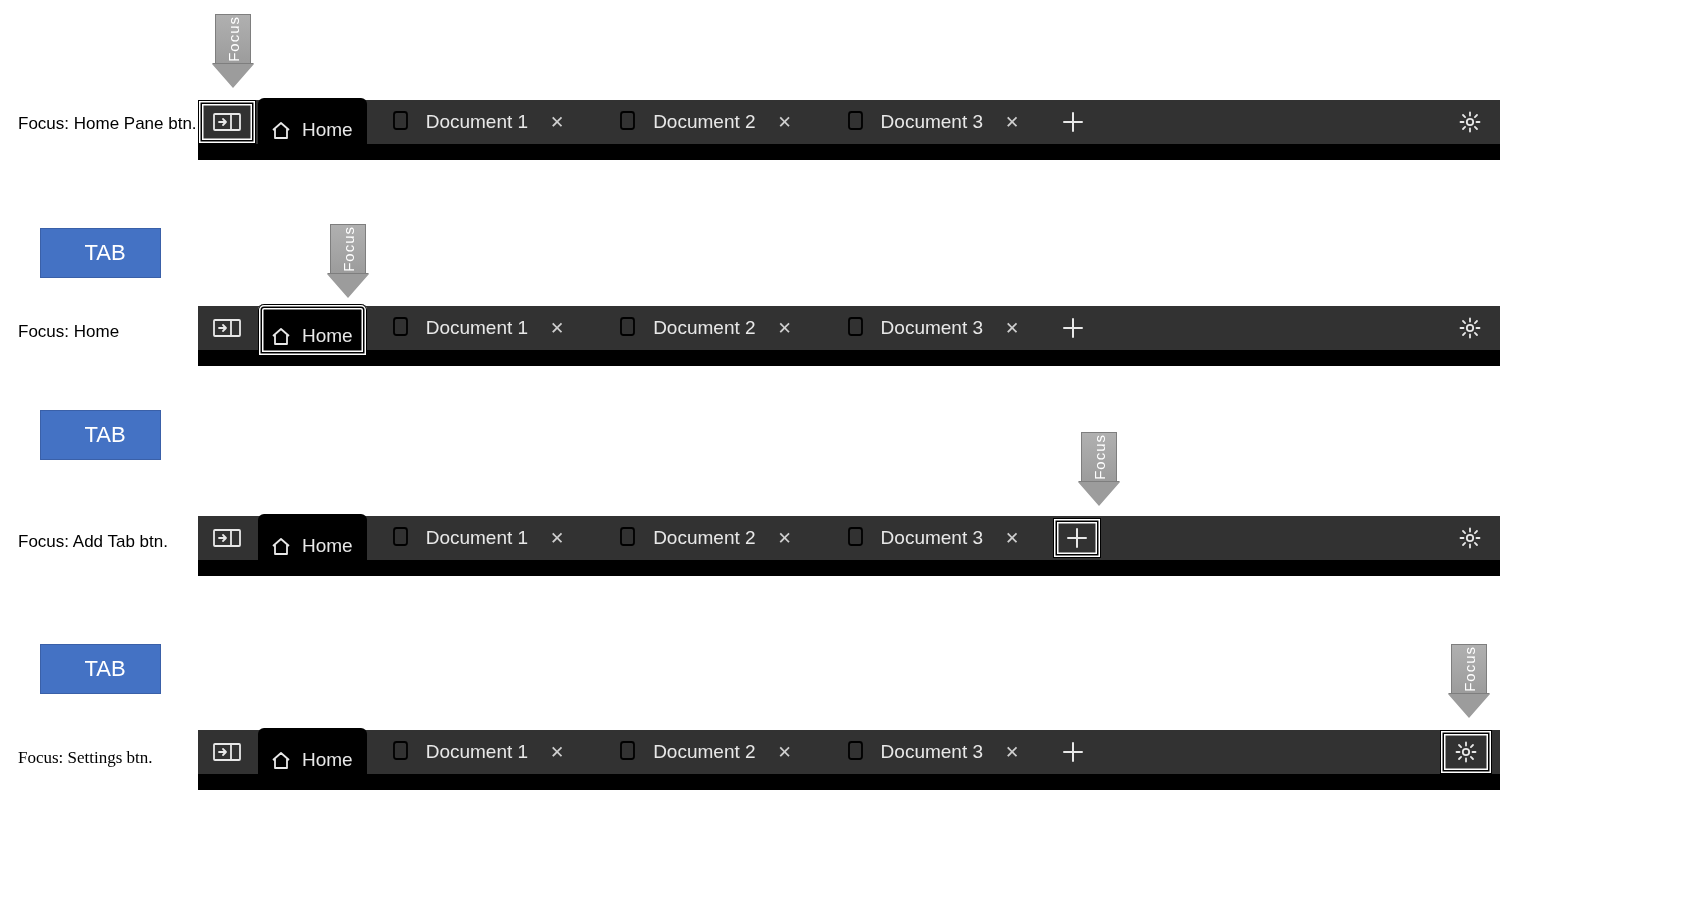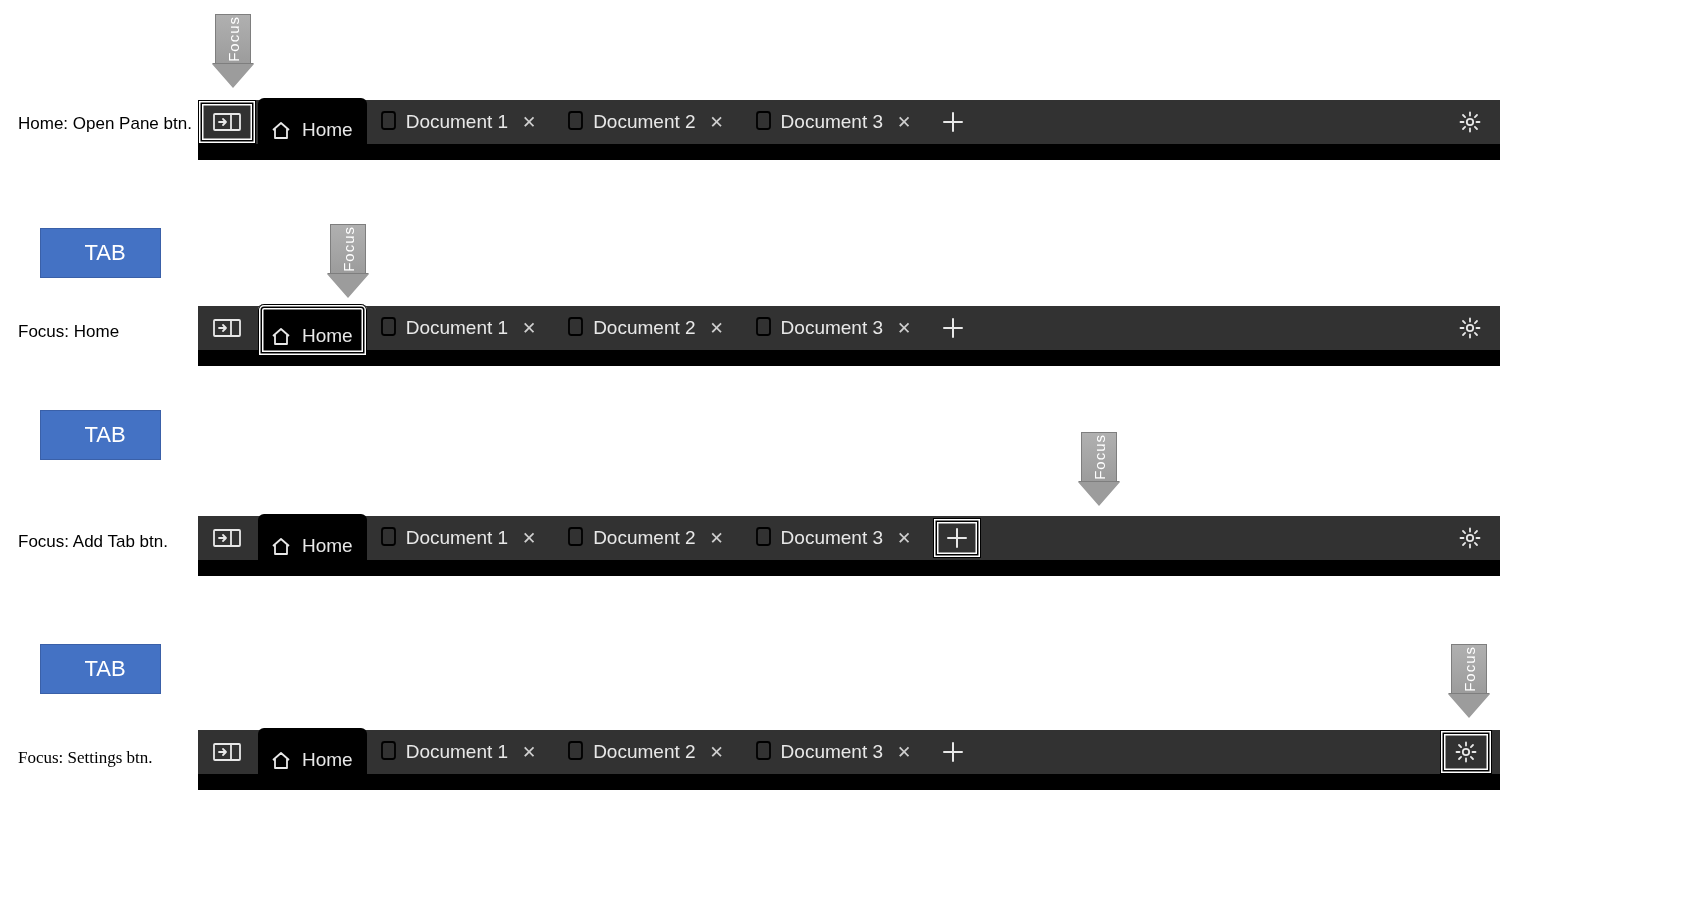--- a/index.html
+++ b/index.html
@@ -13,21 +13,21 @@
   .focus-arrow .head{width:0;height:0;border-left:21px solid transparent;border-right:21px solid transparent;border-top:24px solid #9c9c9c;margin:0 auto;filter:drop-shadow(0 -1px 0 #7e7e7e);}
   
   .bar{position:absolute;left:198px;width:1302px;height:60px;background:#000;}
   .strip{position:absolute;top:0;left:0;right:0;height:44px;background:#323232;display:flex;align-items:center;}
   .open-pane{width:58px;height:44px;display:flex;align-items:center;justify-content:center;color:#e8e8e8;}
   .open-pane svg{display:block;}
   .tab{height:40px;margin-top:0px;display:flex;align-items:center;padding:12px 14px 0 12px;color:#e8e8e8;font-size:19px;gap:10px;border-radius:6px 6px 0 0;}
   .tab.home{background:#000;margin-left:2px;margin-top:4px;}
   .tab .doc-icon,.tab .home-icon{display:flex;align-items:center;}
   .close-x{width:26px;height:26px;display:flex;align-items:center;justify-content:center;color:#cfcfcf;font-size:17px;border-radius:4px;}
-  .doc-group{display:flex;align-items:center;gap:8px;padding:0 12px;}
+  .doc-group{display:flex;align-items:center;gap:16px;padding:0 24px;}
   .doc-group .lbl{color:#e8e8e8;font-size:19px;}
   .add{width:40px;height:40px;display:flex;align-items:center;justify-content:center;color:#e8e8e8;margin-left:4px;}
   .settings{position:absolute;right:8px;top:0;width:44px;height:44px;display:flex;align-items:center;justify-content:center;color:#e8e8e8;}
   .focus-ring{box-shadow:0 0 0 1px #000 inset,0 0 0 2.5px #fff inset,0 0 0 4px #000 inset,0 0 0 5.5px #fff inset;}
 </style>
 </head>
 <body>
 <div class="page">
 
 <svg width="0" height="0" style="position:absolute">
@@ -52,21 +52,21 @@
     </g>
   </defs>
 </svg>
 
 <div class="focus-arrow" style="left:212px;top:14px;">
   <div class="shaft">
         <span>Focus</span>
       </div>
   <div class="head"></div>
 </div>
-<div class="caption" style="left:18px;top:114px;">Home: Open Pane btn.</div>
+<div class="caption" style="left:18px;top:114px;">Focus: Home Pane btn.</div>
 <div class="bar" style="top:100px;">
   <div class="strip">
     <div class="open-pane focus-ring">
       <svg width="28" height="22">
             <use href="#ico-open-pane"></use>
           </svg>
     </div>
     <div class="tab home">
       <span class="home-icon">
             <svg width="22" height="21">

